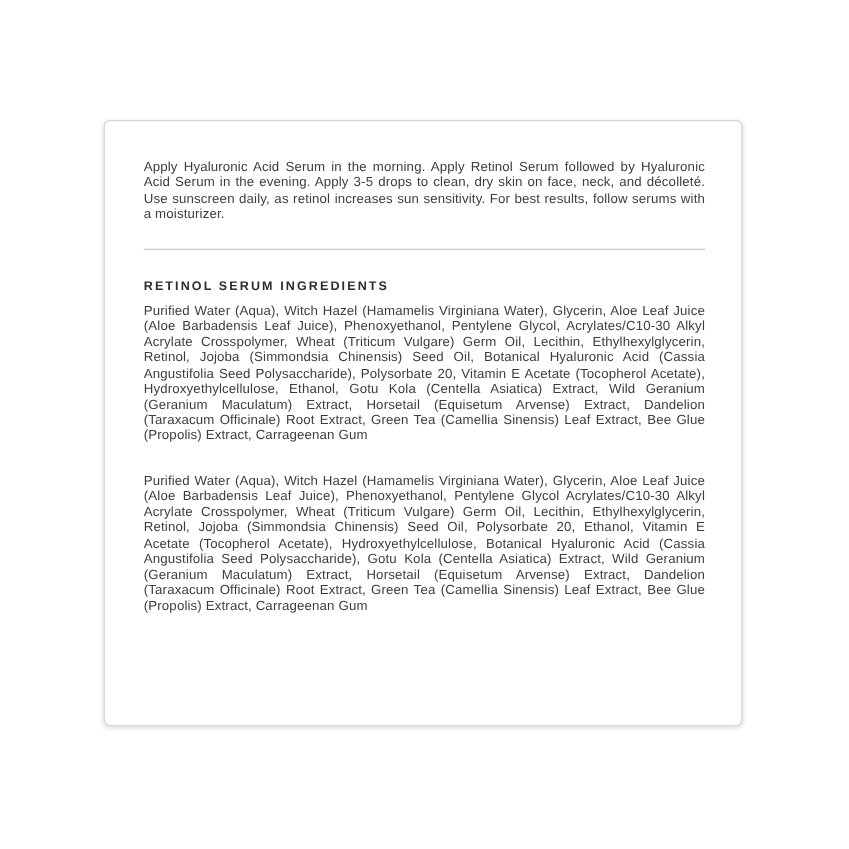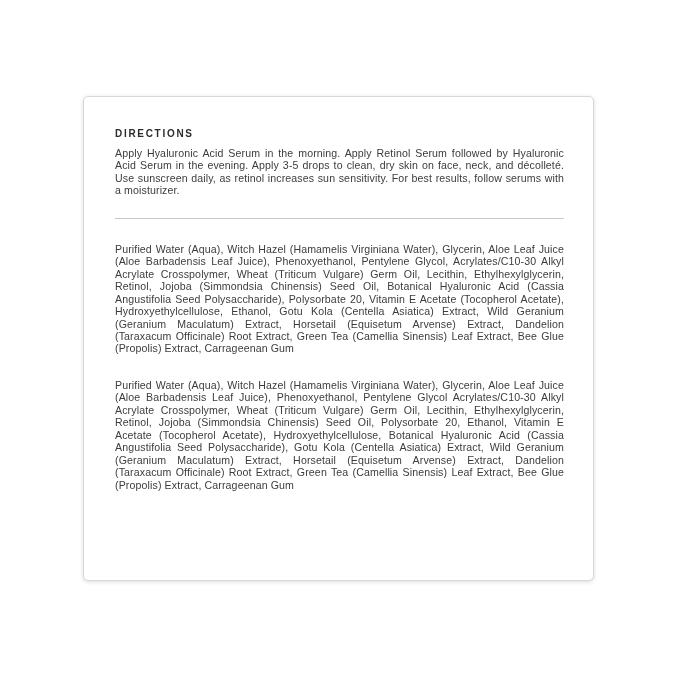--- a/index.html
+++ b/index.html
@@ -54,27 +54,27 @@
     margin: 21px 0 24px 0;
   }
 </style>
 </head>
 <body>
 
 <div class="stage">
   <div class="card">
 
     <div class="section">
-      <h2 class="sec-heading">DIRECTIONS</h2>
       <p class="body-text">Apply Hyaluronic Acid Serum in the morning. Apply Retinol Serum followed by Hyaluronic Acid Serum in the evening. Apply 3-5 drops to clean, dry skin on face, neck, and décolleté. Use sunscreen daily, as retinol increases sun sensitivity. For best results, follow serums with a moisturizer.</p>
     </div>
 
     <hr class="divider">
 
     <div class="section" style="margin-top:0;">
+      <h2 class="sec-heading">RETINOL SERUM INGREDIENTS</h2>
       <p class="body-text">Purified Water (Aqua), Witch Hazel (Hamamelis Virginiana Water), Glycerin, Aloe Leaf Juice (Aloe Barbadensis Leaf Juice), Phenoxyethanol, Pentylene Glycol, Acrylates/C10-30 Alkyl Acrylate Crosspolymer, Wheat (Triticum Vulgare) Germ Oil, Lecithin, Ethylhexylglycerin, Retinol, Jojoba (Simmondsia Chinensis) Seed Oil, Botanical Hyaluronic Acid (Cassia Angustifolia Seed Polysaccharide), Polysorbate 20, Vitamin E Acetate (Tocopherol Acetate), Hydroxyethylcellulose, Ethanol, Gotu Kola (Centella Asiatica) Extract, Wild Geranium (Geranium Maculatum) Extract, Horsetail (Equisetum Arvense) Extract, Dandelion (Taraxacum Officinale) Root Extract, Green Tea (Camellia Sinensis) Leaf Extract, Bee Glue (Propolis) Extract, Carrageenan Gum</p>
     </div>
 
     <div class="section">
       <p class="body-text">Purified Water (Aqua), Witch Hazel (Hamamelis Virginiana Water), Glycerin, Aloe Leaf Juice (Aloe Barbadensis Leaf Juice), Phenoxyethanol, Pentylene Glycol Acrylates/C10-30 Alkyl Acrylate Crosspolymer, Wheat (Triticum Vulgare) Germ Oil, Lecithin, Ethylhexylglycerin, Retinol, Jojoba (Simmondsia Chinensis) Seed Oil, Polysorbate 20, Ethanol, Vitamin E Acetate (Tocopherol Acetate), Hydroxyethylcellulose, Botanical Hyaluronic Acid (Cassia Angustifolia Seed Polysaccharide), Gotu Kola (Centella Asiatica) Extract, Wild Geranium (Geranium Maculatum) Extract, Horsetail (Equisetum Arvense) Extract, Dandelion (Taraxacum Officinale) Root Extract, Green Tea (Camellia Sinensis) Leaf Extract, Bee Glue (Propolis) Extract, Carrageenan Gum</p>
     </div>
 
   </div>
 </div>
 

